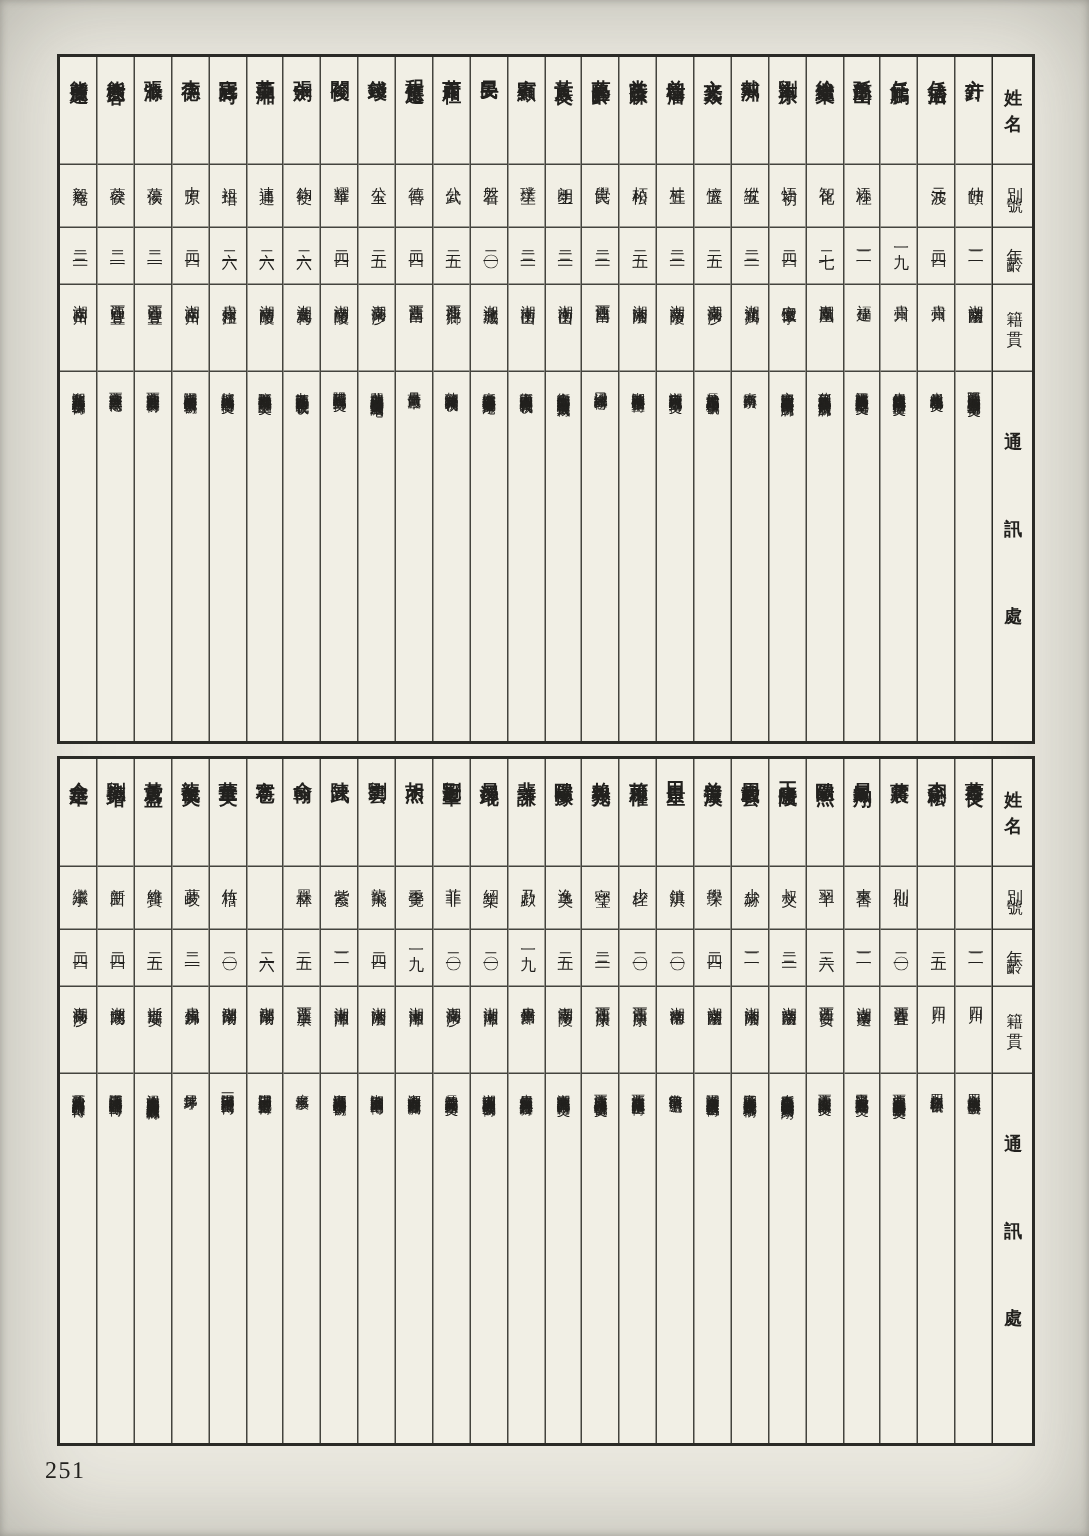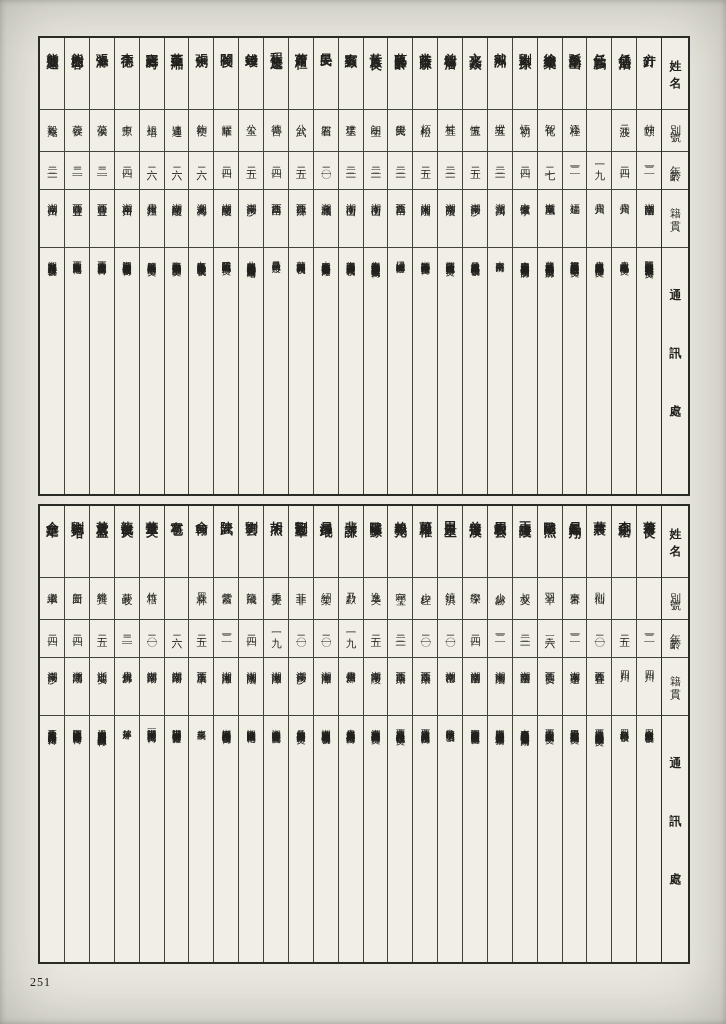--- a/index.html
+++ b/index.html
@@ -64,21 +64,21 @@
   
   .h-name  { font-size:12px; font-weight:bold; letter-spacing:16px; padding-top:12px;}
   .h-alias { font-size:11px; letter-spacing:7px;  padding-top:6px;}
   .h-age   { font-size:11px; letter-spacing:5px;  padding-top:5px;}
   .h-native{ font-size:11px; letter-spacing:13px; padding-top:9px;}
   .h-addr  { font-size:12px; font-weight:bold; letter-spacing:58px; padding-top:30px;}
 
   .pageno{
     position:absolute;
     left:30px; bottom:34px;
-    font-size:12px;
+    font-size:16px;
     letter-spacing:1px;
   }
 </style>
 </head>
 <body>
 
 <div class="scan">
   <div class="table" id="top-table">
       <div class="col header">
         <div class="cell r-name">

